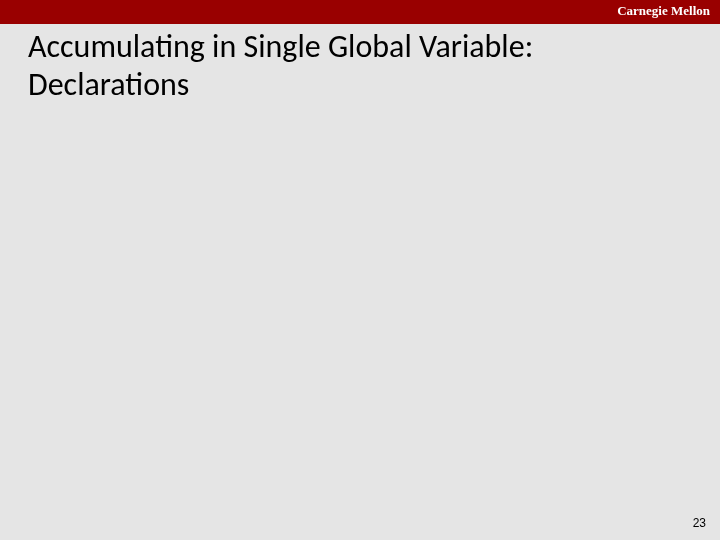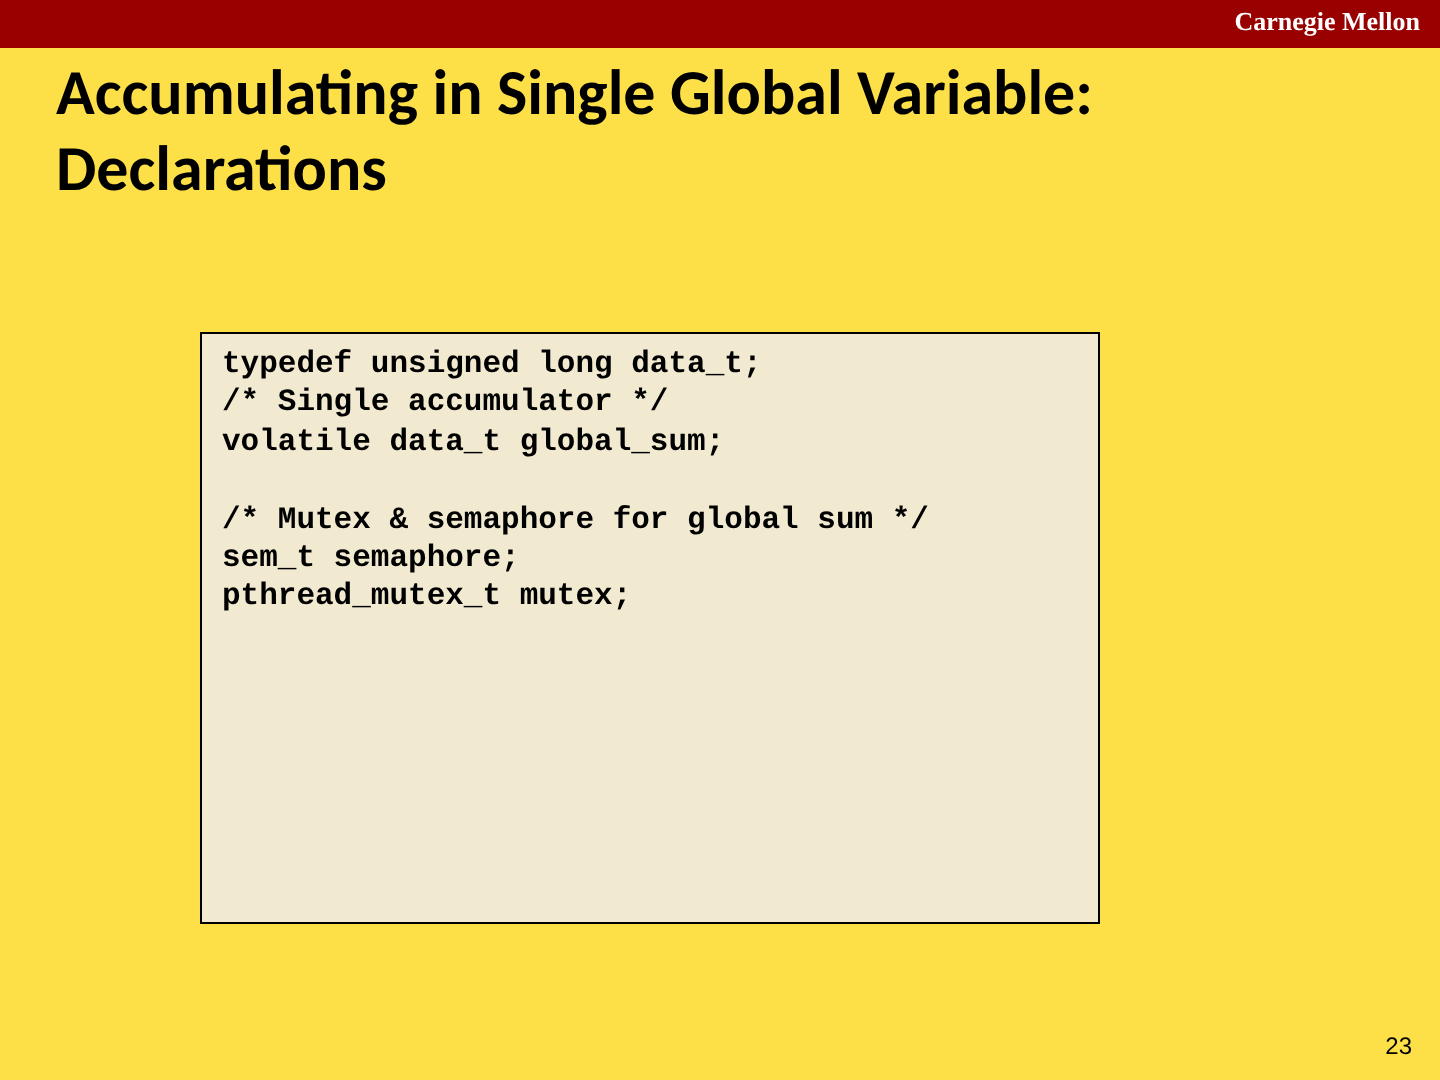--- a/index.html
+++ b/index.html
@@ -1,21 +1,21 @@
 <!DOCTYPE html>
 <html><head>
 <meta charset="utf-8">
 <style>
   * { box-sizing: border-box; margin: 0; padding: 0; }
   html, body { width: 720px; height: 540px; font-family: Arial, Helvetica, sans-serif; background: #fff; }
   .slide {
     position: relative;
     width: 720px;
     height: 540px;
-    background: #fde047;
+    background: #e5e5e5;
   }
   .topbar {
     position: absolute;
     top: 0; left: 0; right: 0;
     height: 24px;
     background: #990000;
   }
   .org {
     position: absolute;
     top: 3px;
@@ -24,21 +24,21 @@
     font-weight: bold;
     font-size: 13px;
     font-family: "Times New Roman", Times, serif;
   }
   .title {
     position: absolute;
     top: 28px;
     left: 28px;
     right: 28px;
     font-size: 32px;
-    font-weight: bold;
+    font-weight: normal;
     font-family: "Calibri", Arial, sans-serif;
     color: #000;
     line-height: 1.2;
   }
   .codebox {
     position: absolute;
     top: 166px;
     left: 100px;
     width: 450px;
     height: 296px;
@@ -63,21 +63,14 @@
   }
 </style>
 </head>
 <body>
 
 <div class="slide">
   <div class="topbar">
     <div class="org">Carnegie Mellon</div>
   </div>
   <div class="title">Accumulating in Single Global Variable: Declarations</div>
-  <div class="codebox">typedef unsigned long data_t;
-/* Single accumulator */
-volatile data_t global_sum;
-
-/* Mutex &amp; semaphore for global sum */
-sem_t semaphore;
-pthread_mutex_t mutex;</div>
   <div class="pagenum">23</div>
 </div>
 
 </body></html>

